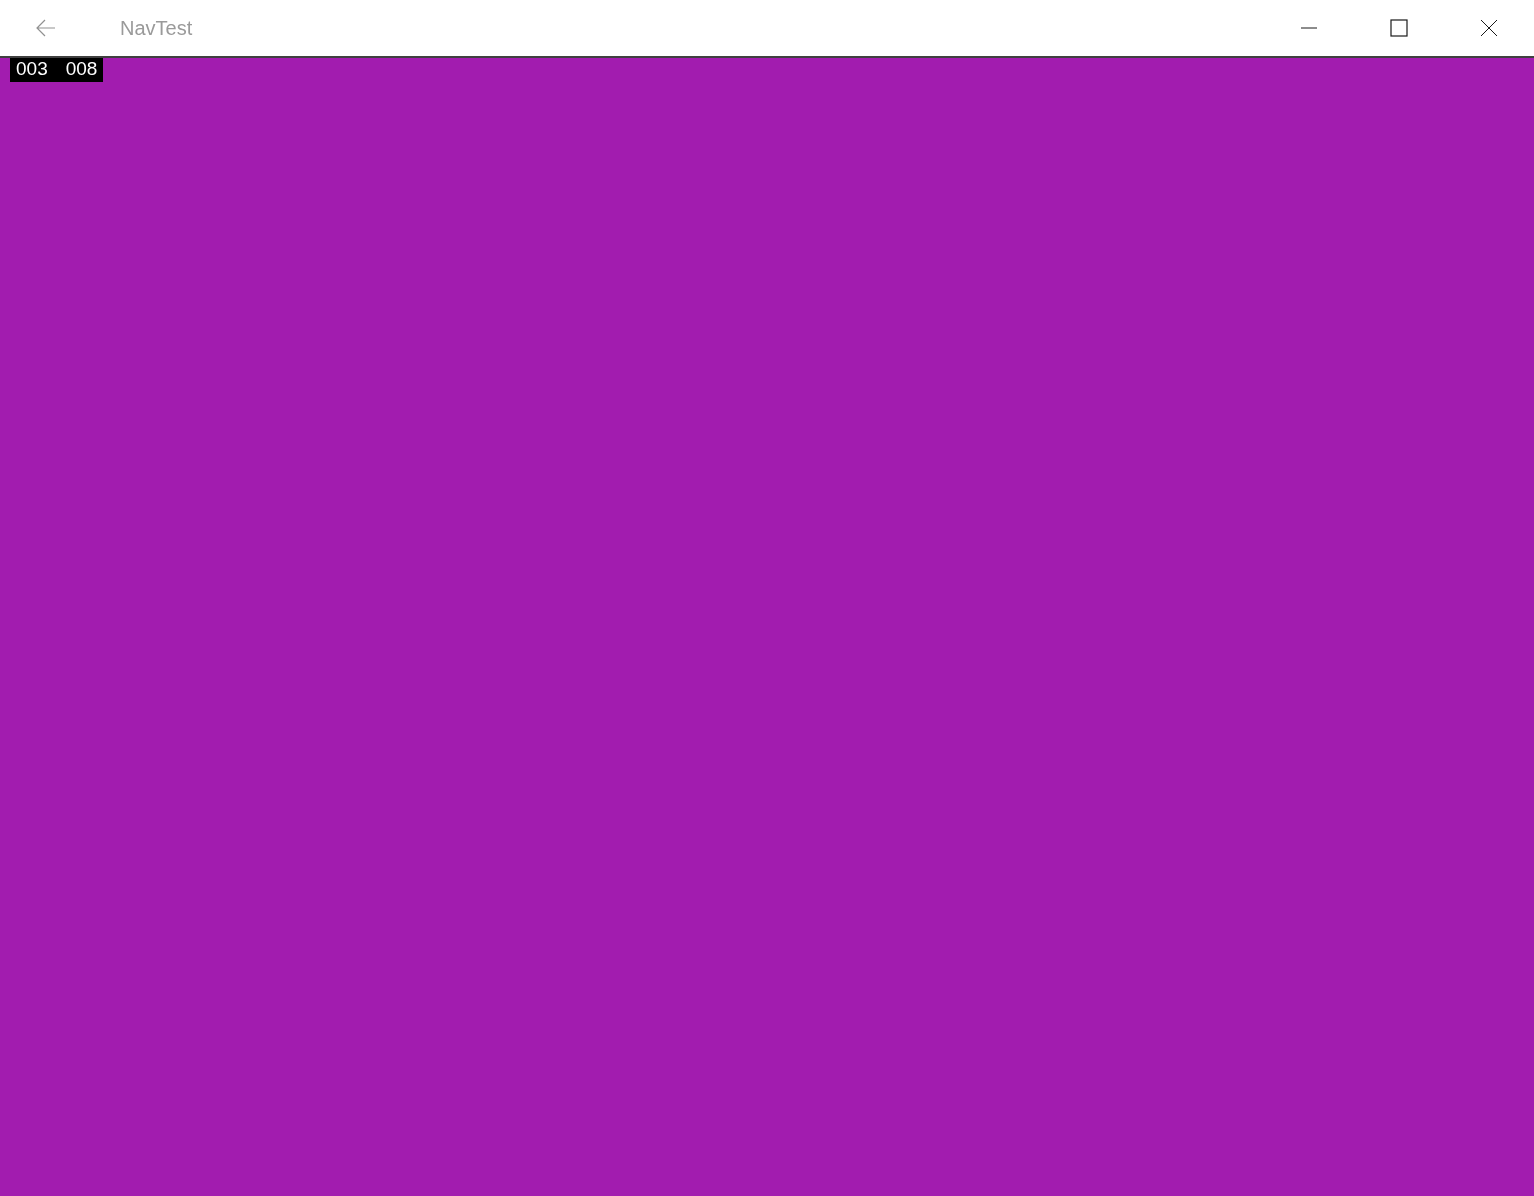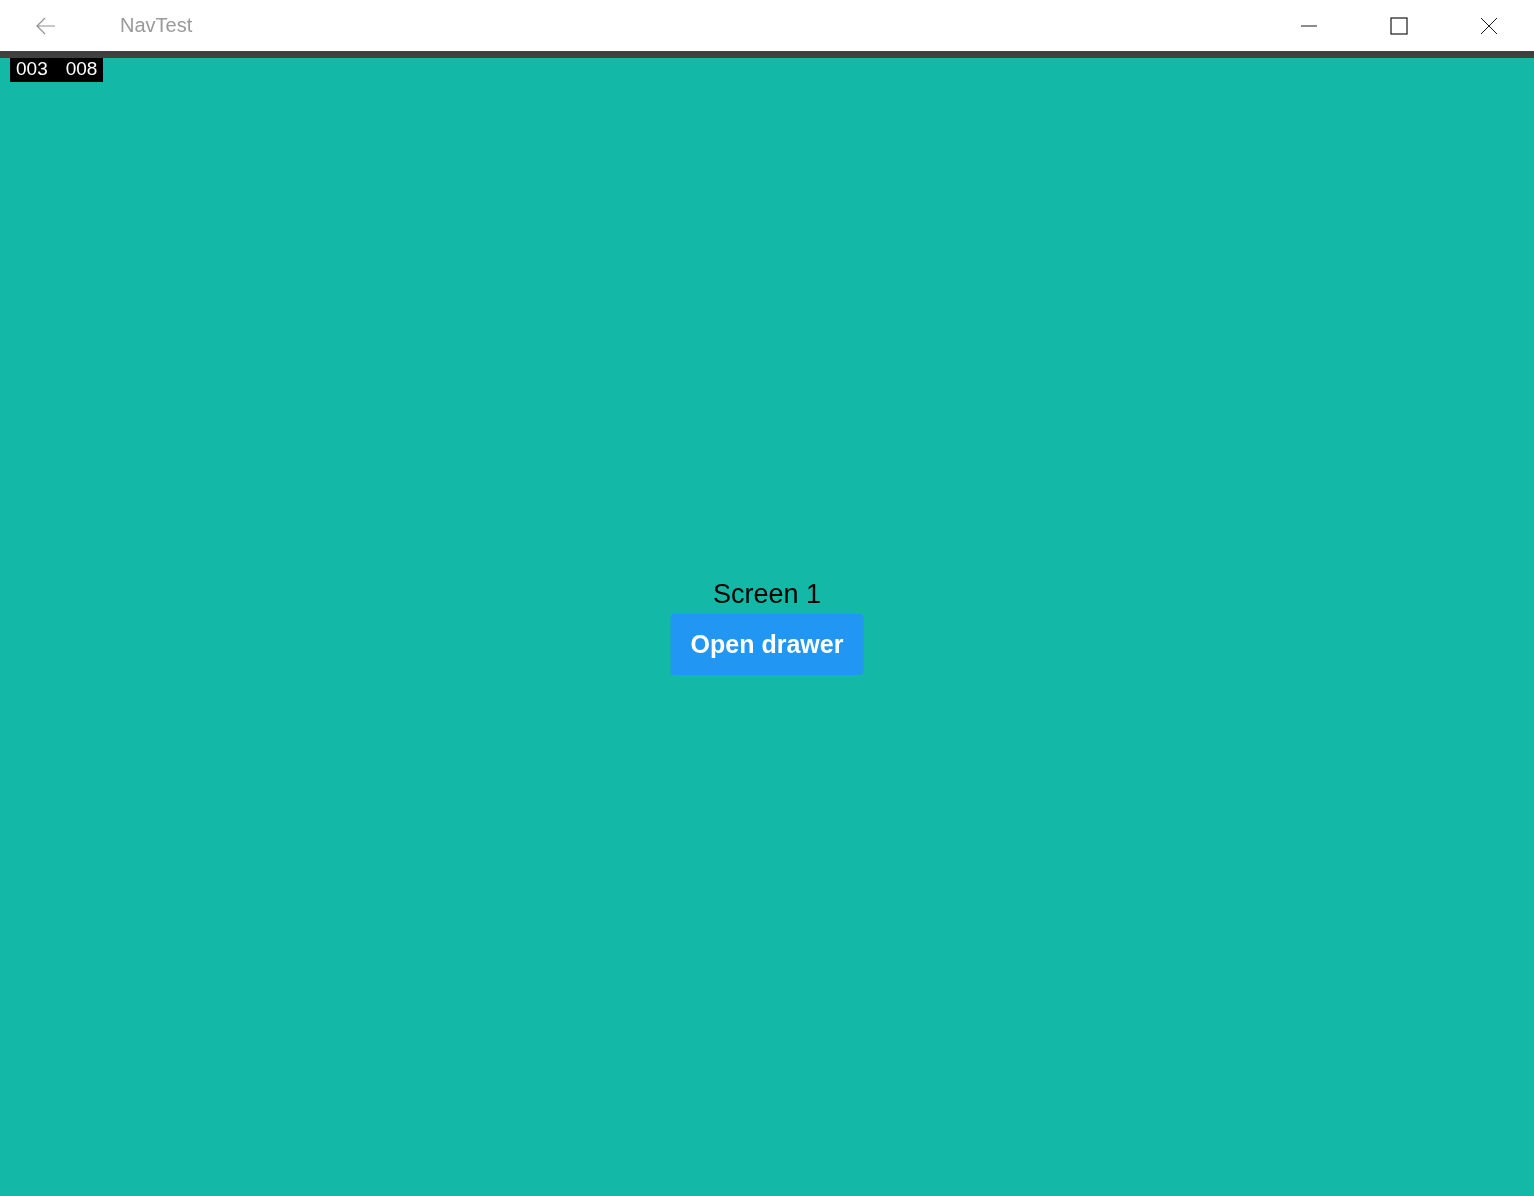--- a/index.html
+++ b/index.html
@@ -13,21 +13,21 @@
       height: 1196px;
       background: #fff;
       overflow: hidden;
     }
     .titlebar {
       height: 58px;
       display: flex;
       align-items: center;
       justify-content: space-between;
       background: #ffffff;
-      border-bottom: 7px solid #404040;
+      border-bottom: 2px solid #404040;
       padding: 0;
     }
     .titlebar-left {
       display: flex;
       align-items: center;
       height: 100%;
     }
     .back-button {
       width: 90px;
       height: 100%;
@@ -56,21 +56,21 @@
       color: #1a1a1a;
       cursor: pointer;
     }
     .window-control svg {
       stroke: #1a1a1a;
     }
     .content-area {
       position: relative;
       width: 100%;
       height: calc(100% - 58px);
-      background: #14b8a6;
+      background: #a21caf;
       text-decoration: underline;
     }
     .frame-counter {
       position: absolute;
       top: 0;
       left: 10px;
       background: #000;
       color: #fff;
       font-family: 'Segoe UI', sans-serif;
       font-size: 19px;
@@ -137,17 +137,13 @@
       </svg>
     </div>
   </div>
 </div>
 
 <div class="content-area">
   <div class="frame-counter">
     <span>003</span>
     <span>008</span>
   </div>
-  <div class="main-center">
-    <div class="screen-title">Screen 1</div>
-    <button class="open-drawer-button">Open drawer</button>
-  </div>
 </div>
 
 </body></html>

